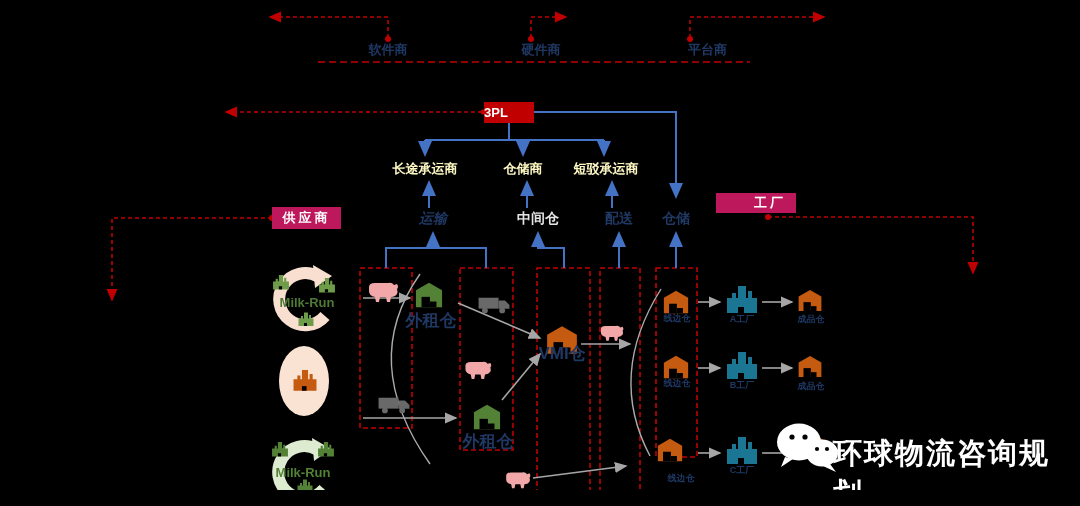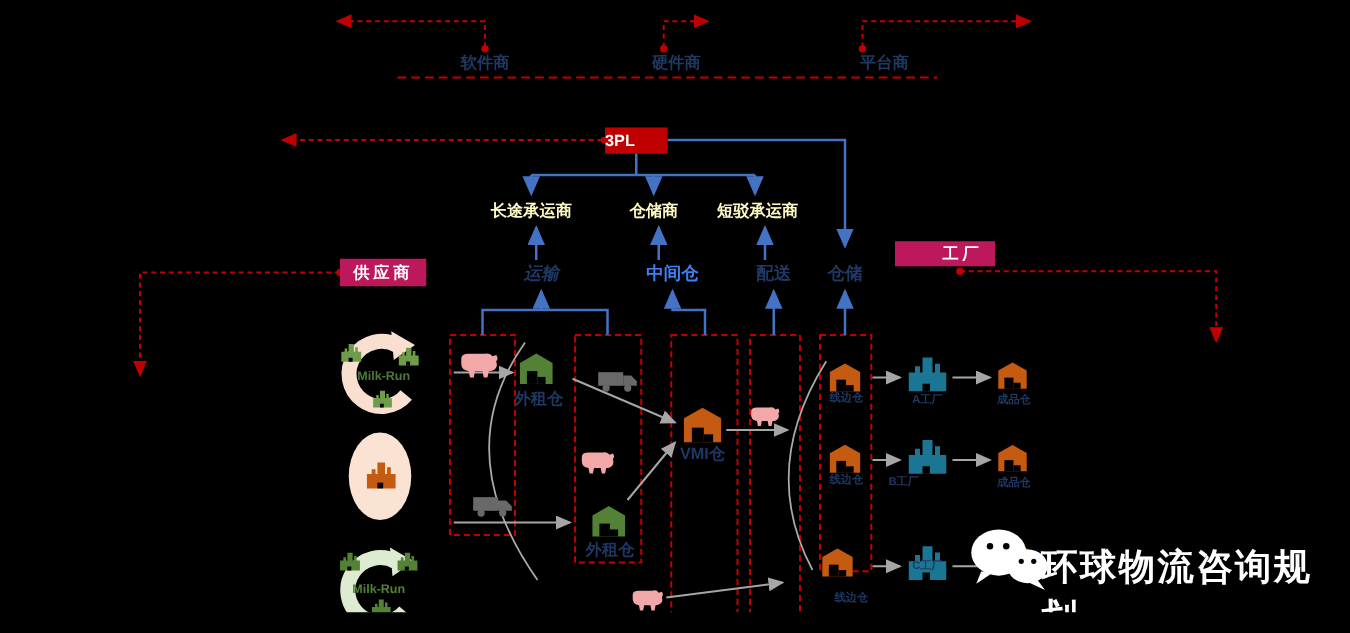--- a/index.html
+++ b/index.html
@@ -3,24 +3,24 @@
 <meta charset="utf-8">
 <style>
   html,body{margin:0;padding:0;background:#000;}
   .canvas{position:relative;width:1080px;height:490px;background:#000;overflow:hidden;
           font-family:"Liberation Sans","DejaVu Sans",sans-serif;}
   svg.overlay{position:absolute;left:0;top:0;pointer-events:none;}
   .lbl{position:absolute;font-weight:bold;white-space:nowrap;text-align:center;line-height:1.1;}
   .navy{color:#1F3864;font-size:13px;}
   .redtxt{color:#fef9c3;font-size:13px;}
   .stage{font-size:14px;color:#1F3864;}
-  .gold{color:#3b82f6;}
-  .whlbl{color:#1F3864;font-size:13px;}
+  .gold{color:#e5e5e5;}
+  .whlbl{color:#1F3864;font-size:17px;}
   .tiny{color:#1F3864;font-size:9px;}
-  .greentxt{color:#4E7A35;font-size:10px;}
+  .greentxt{color:#4E7A35;font-size:13px;}
   .box3pl{position:absolute;left:484px;top:102px;width:50px;height:21px;background:#C00000;
           color:#fff;font-weight:bold;font-size:13px;text-align:left;line-height:21px;}
   .tealbox{position:absolute;background:#be185d;color:#fff;font-weight:bold;font-size:13px;
            text-align:center;letter-spacing:3px;}
   .icon{position:absolute;}
   .ellipse2{position:absolute;left:279px;top:346px;width:50px;height:70px;border-radius:50%;
             background:#FBE3D3;}
   .wm-text{position:absolute;left:833px;top:434px;color:#fff;font-weight:bold;font-size:29px;
            letter-spacing:2px;}
 </style>
@@ -200,21 +200,21 @@
       <use href="#ic-pig"></use>
     </svg>
   <svg class="icon" style="left:472px;top:403px;color:#538135;" width="30" height="28">
       <use href="#ic-warehouse"></use>
     </svg>
   <div class="lbl whlbl" style="left:462px;top:433px;width:52px;">外租仓</div>
 
   <svg class="icon" style="left:545px;top:324px;color:#C55A11;" width="34" height="32">
       <use href="#ic-warehouse"></use>
     </svg>
-  <div class="lbl whlbl" style="left:533px;top:356px;width:58px;">VMI仓</div>
+  <div class="lbl whlbl" style="left:533px;top:345px;width:58px;">VMI仓</div>
 
   <svg class="icon" style="left:597px;top:322px;color:#F2A8A8;" width="28" height="22">
       <use href="#ic-pig"></use>
     </svg>
 
   <svg class="icon" style="left:662px;top:289px;color:#C55A11;" width="28" height="26">
       <use href="#ic-warehouse"></use>
     </svg>
   <div class="lbl tiny" style="left:655px;top:314px;width:44px;">线边仓</div>
   <svg class="icon" style="left:662px;top:354px;color:#C55A11;" width="28" height="26">
@@ -235,30 +235,30 @@
     </svg>
   <div class="lbl tiny" style="left:720px;top:315px;width:44px;">A工厂</div>
   <svg class="icon" style="left:797px;top:288px;color:#C55A11;" width="26" height="25">
       <use href="#ic-warehouse"></use>
     </svg>
   <div class="lbl tiny" style="left:789px;top:315px;width:44px;">成品仓</div>
 
   <svg class="icon" style="left:725px;top:349px;color:#1B7693;" width="34" height="32">
       <use href="#ic-factory"></use>
     </svg>
-  <div class="lbl tiny" style="left:701px;top:381px;width:44px;">B工厂</div>
+  <div class="lbl tiny" style="left:720px;top:381px;width:44px;">B工厂</div>
   <svg class="icon" style="left:797px;top:354px;color:#C55A11;" width="26" height="25">
       <use href="#ic-warehouse"></use>
     </svg>
   <div class="lbl tiny" style="left:789px;top:382px;width:44px;">成品仓</div>
 
   <svg class="icon" style="left:725px;top:434px;color:#1B7693;" width="34" height="32">
       <use href="#ic-factory"></use>
     </svg>
-  <div class="lbl tiny" style="left:720px;top:448px;width:44px;">C工厂</div>
+  <div class="lbl tiny" style="left:720px;top:466px;width:44px;">C工厂</div>
   <svg class="icon" style="left:800px;top:432px;color:#C55A11;" width="26" height="25">
       <use href="#ic-warehouse"></use>
     </svg>
 
   <svg class="icon" style="left:775px;top:422px;" width="64" height="52" viewBox="0 0 64 52">
     <ellipse cx="24" cy="20" rx="22" ry="18.5" fill="#fff"></ellipse>
     <circle cx="17" cy="15" r="2.6" fill="#000"></circle>
     <circle cx="30" cy="15" r="2.6" fill="#000"></circle>
     <path d="M10 35 L6 45 L18 37 Z" fill="#fff"></path>
     <ellipse cx="47" cy="31" rx="16" ry="13.5" fill="#fff"></ellipse>

